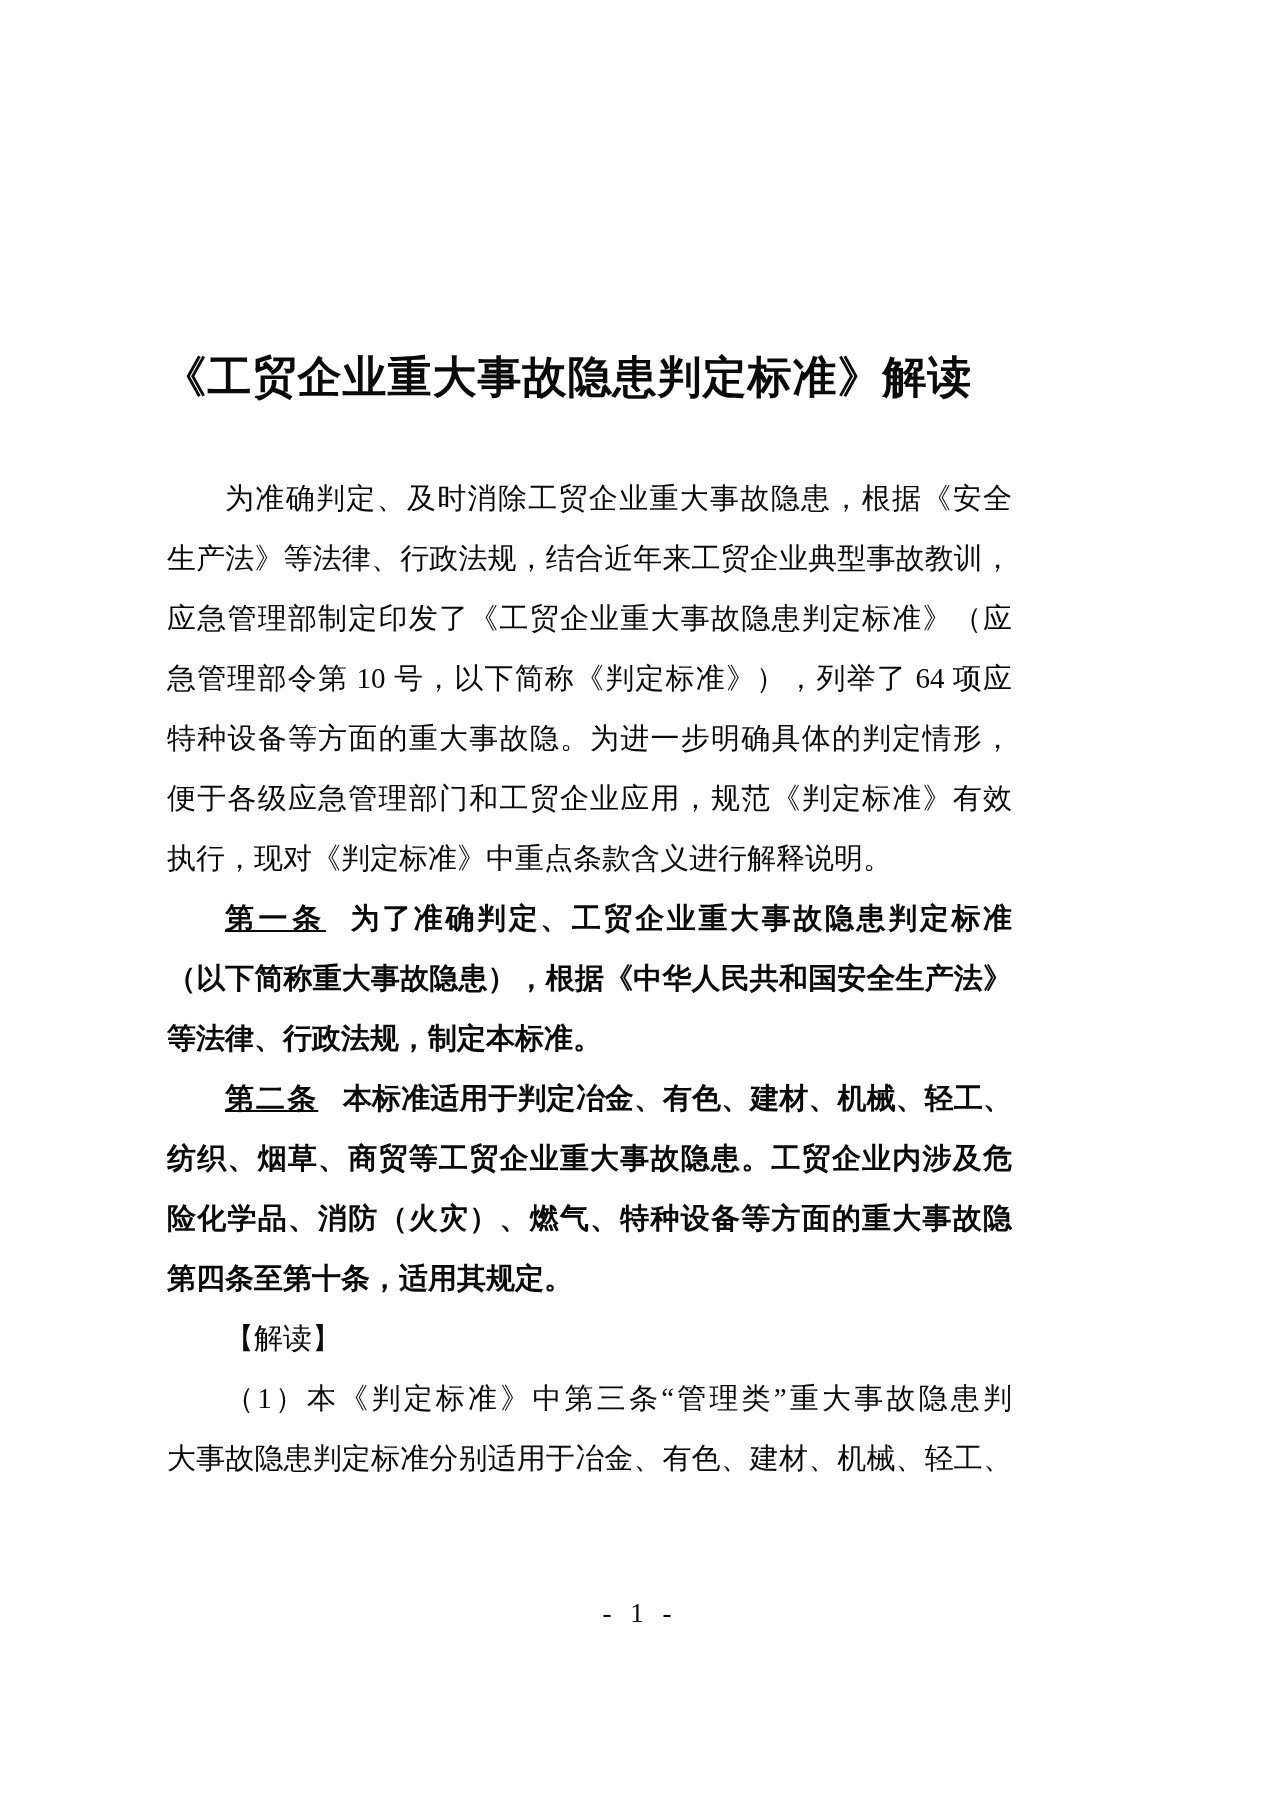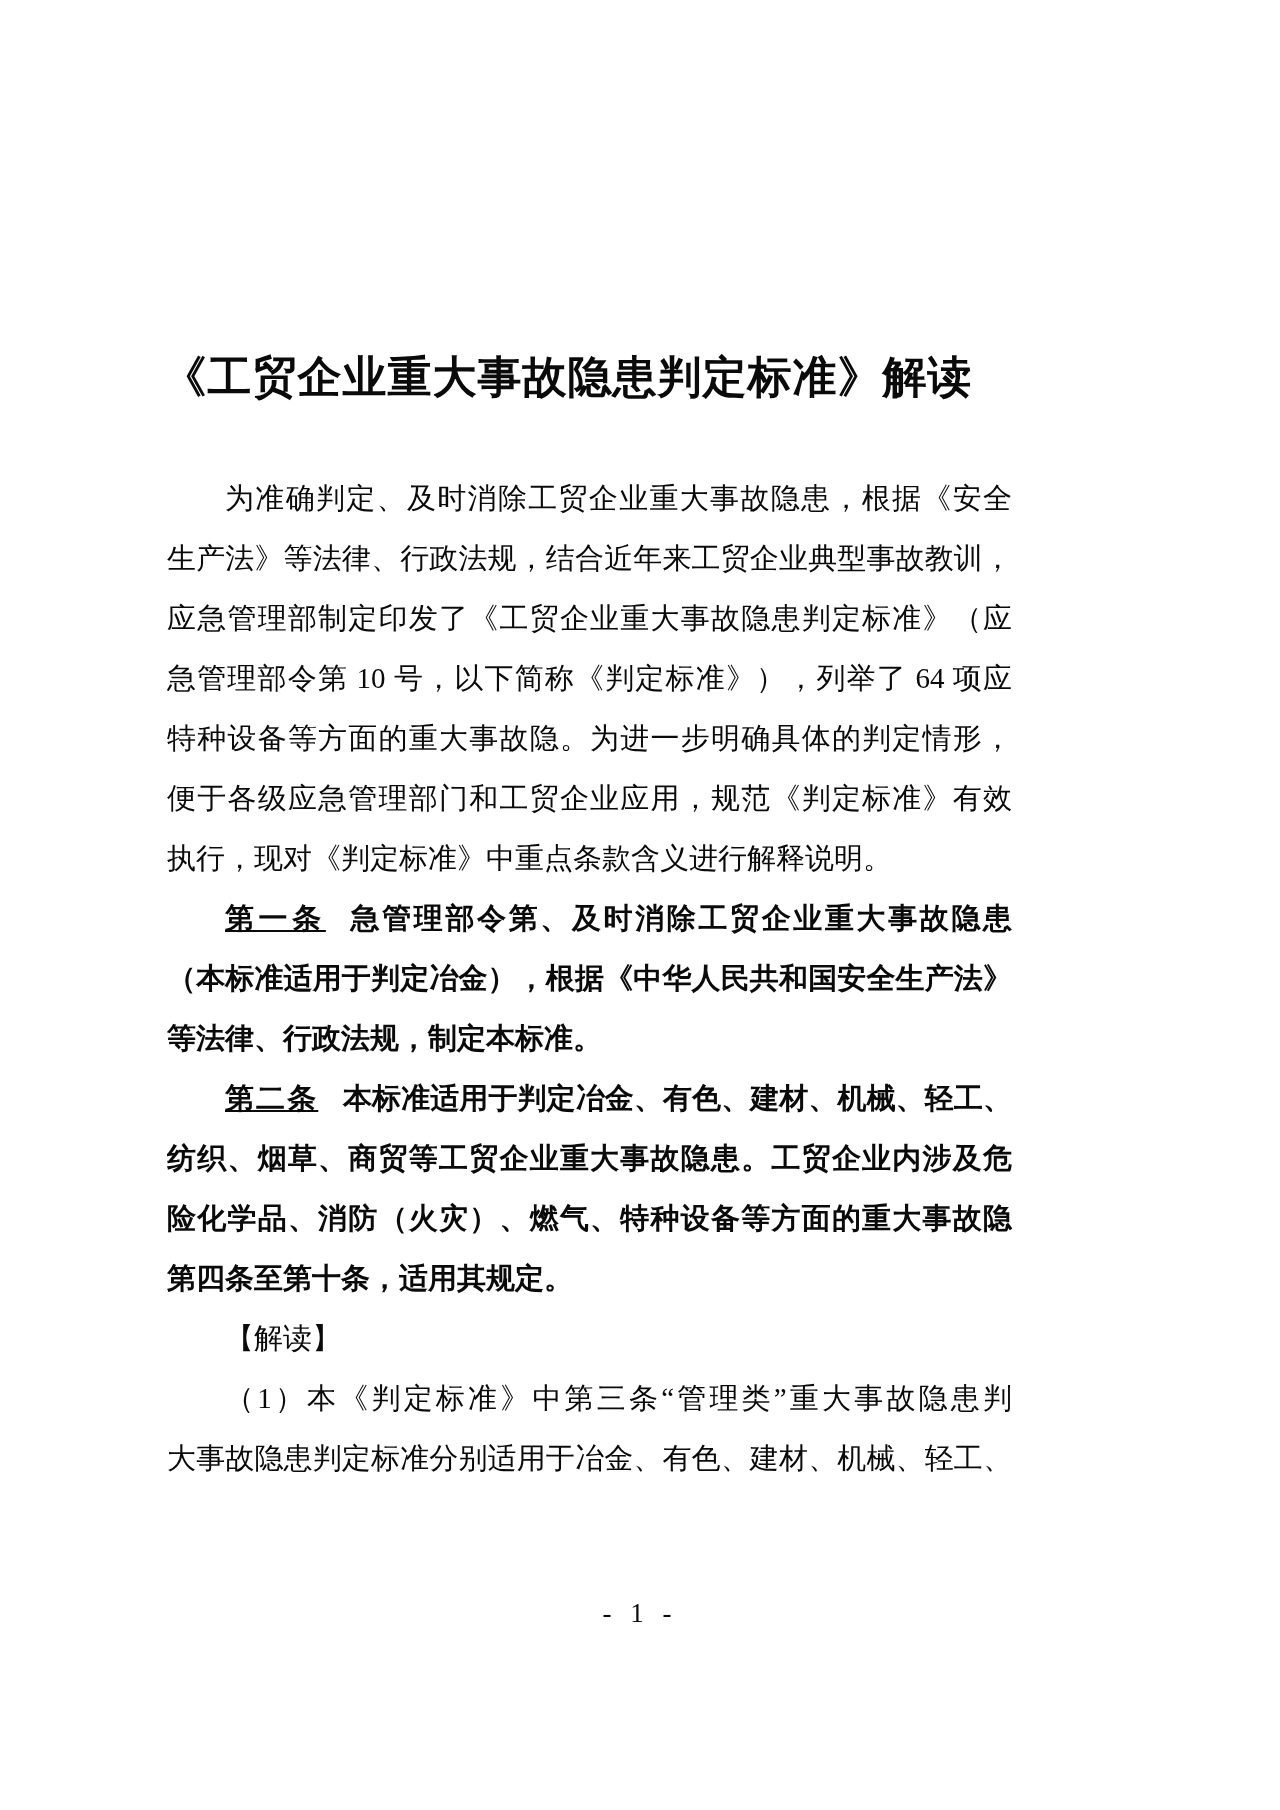--- a/index.html
+++ b/index.html
@@ -78,22 +78,22 @@
   <div class="body-text">
 
     <div class="line indent">为准确判定、及时消除工贸企业重大事故隐患，根据《安全</div>
     <div class="line">生产法》等法律、行政法规，结合近年来工贸企业典型事故教训，</div>
     <div class="line">应急管理部制定印发了《工贸企业重大事故隐患判定标准》（应</div>
     <div class="line">急管理部令第 10 号，以下简称《判定标准》），列举了 64 项应</div>
     <div class="line">特种设备等方面的重大事故隐。为进一步明确具体的判定情形，</div>
     <div class="line">便于各级应急管理部门和工贸企业应用，规范《判定标准》有效</div>
     <div class="line end">执行，现对《判定标准》中重点条款含义进行解释说明。</div>
 
-    <div class="line indent bold"><span class="art-head">第一条</span><span>急管理部令第、及时消除工贸企业重大事故隐患</span></div>
-    <div class="line bold">（本标准适用于判定冶金），根据《中华人民共和国安全生产法》</div>
+    <div class="line indent bold"><span class="art-head">第一条</span><span>为了准确判定、工贸企业重大事故隐患判定标准</span></div>
+    <div class="line bold">（以下简称重大事故隐患），根据《中华人民共和国安全生产法》</div>
     <div class="line bold end">等法律、行政法规，制定本标准。</div>
 
     <div class="line indent bold"><span class="art-head">第二条</span><span>本标准适用于判定冶金、有色、建材、机械、轻工、</span></div>
     <div class="line bold">纺织、烟草、商贸等工贸企业重大事故隐患。工贸企业内涉及危</div>
     <div class="line bold">险化学品、消防（火灾）、燃气、特种设备等方面的重大事故隐</div>
     <div class="line bold end">第四条至第十条，适用其规定。</div>
 
     <div class="line indent end">【解读】</div>
 
     <div class="line indent">（1）本《判定标准》中第三条“管理类”重大事故隐患判</div>

